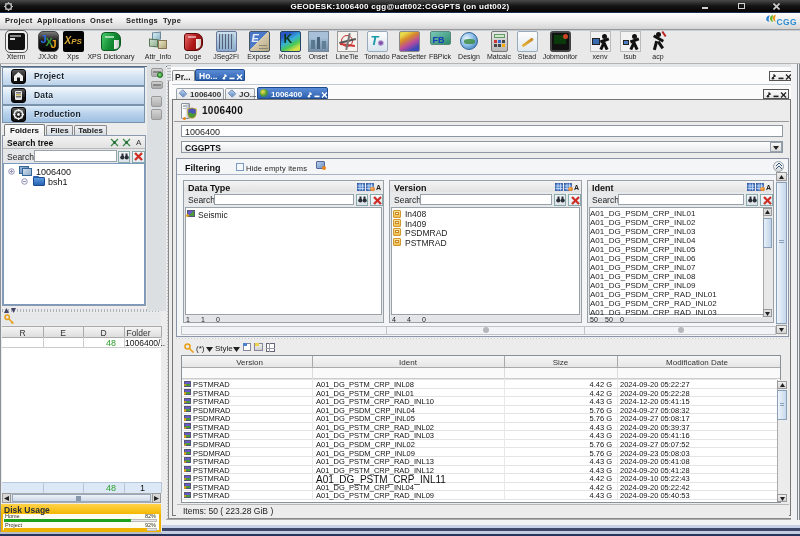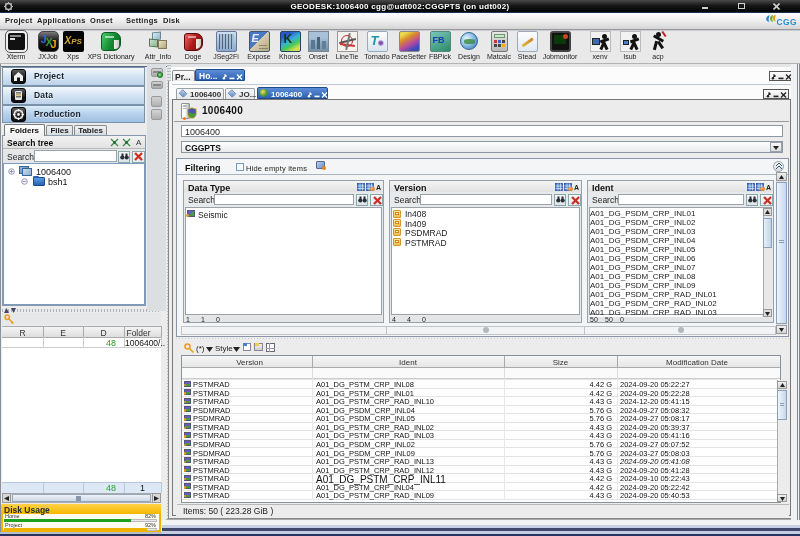--- a/index.html
+++ b/index.html
@@ -28,21 +28,21 @@
     <g stroke="#d0d0d0" stroke-width="1.6">
       <line x1="0.5" y1="0.5" x2="6.5" y2="6.5"></line>
       <line x1="6.5" y1="0.5" x2="0.5" y2="6.5"></line>
     </g>
   </svg>
 <div class="a" style="left:0;top:13px;width:800px;height:17px;background:linear-gradient(#ffffff,#ececec 55%,#d4d4d4);border-bottom:1px solid #9a9a9a;"></div>
 <div class="a" style="left:5px;top:16px;font-size:7.5px;letter-spacing:0.3px;font-weight:bold;color:#1b1b1b;">Project</div>
 <div class="a" style="left:37px;top:16px;font-size:7.5px;letter-spacing:0.3px;font-weight:bold;color:#1b1b1b;">Applications</div>
 <div class="a" style="left:90px;top:16px;font-size:7.5px;letter-spacing:0.3px;font-weight:bold;color:#1b1b1b;">Onset</div>
 <div class="a" style="left:126px;top:16px;font-size:7.5px;letter-spacing:0.3px;font-weight:bold;color:#1b1b1b;">Settings</div>
-<div class="a" style="left:163px;top:16px;font-size:7.5px;letter-spacing:0.3px;font-weight:bold;color:#1b1b1b;">Disk</div>
+<div class="a" style="left:163px;top:16px;font-size:7.5px;letter-spacing:0.3px;font-weight:bold;color:#1b1b1b;">Type</div>
 <svg class="a" style="left:765px;top:13.5px;" width="33" height="13" viewBox="0 0 33 13">
     <path d="M6.5 2.2 C4.2 1.4 2.2 2.2 1.4 3.8 C0.8 5.2 1.6 6.8 3.2 7.6 C2.8 6.2 3.4 4.6 4.8 3.6 Z" fill="#2a7fd0" transform="rotate(-30 4 5)"></path>
     <path d="M7.8 0.8 C5.8 1.6 4.6 3.4 5 5.2 C5.3 6.8 6.8 7.8 8.4 7.8 C7.2 6.6 6.9 4.8 7.8 3.2 Z" fill="#6ab82a"></path>
     <path d="M10.8 0.4 C8.8 1 7.6 2.6 7.8 4.4 C8 6 9.2 7.2 10.8 7.4 C9.8 6.2 9.6 4.4 10.4 2.8 Z" fill="#f0941e"></path>
     <text x="11.5" y="10.5" font-family="Liberation Sans,sans-serif" font-size="8.5" letter-spacing="0.4" font-weight="bold" fill="#2a8cd0">CGG</text>
   </svg>
 <div class="a" style="left:0;top:31px;width:800px;height:33px;background:#e9e9e9;border-bottom:1px solid #b4b4b4;"></div>
 <div class="a" style="left:5.5px;top:31px;width:21px;height:21px;">
     <div style="position:absolute;inset:0;background:#111;border:2px solid #f0f0f0;outline:1px solid #555;border-radius:4px;">
       <div style="position:absolute;left:2px;top:2px;width:11px;height:2px;background:#888;"></div>
@@ -125,21 +125,21 @@
     <div style="position:absolute;inset:0;background:linear-gradient(#fdfdfd,#d8e4ee);border:1px solid #9ab;border-radius:2px;">
       <span style="position:absolute;left:3px;top:1px;font-size:13px;font-weight:bold;color:#1a9aa8;font-style:italic;">T</span>
       <span style="position:absolute;left:10px;top:7px;font-size:8px;color:#7a4aa8;">✺</span>
     </div>
   </div>
 <div class="a" style="left:337.0px;top:53px;width:80px;text-align:center;font-size:7px;color:#222;white-space:nowrap;">Tornado</div>
 <div class="a" style="left:398.5px;top:31px;width:21px;height:21px;">
     <div style="position:absolute;inset:0;background:linear-gradient(150deg,#e8d84a 15%,#d88a2a 35%,#b84aa0 60%,#3a4ab8 85%);border:1px solid #888;border-radius:2px;"></div>
   </div>
 <div class="a" style="left:369.0px;top:53px;width:80px;text-align:center;font-size:7px;color:#222;white-space:nowrap;">PaceSetter</div>
-<div class="a" style="left:429.5px;top:31px;width:21px;height:21px;">
+<div class="a" style="left:429.5px;top:31px;width:21px;height:14px;">
     <div style="position:absolute;inset:0;background:linear-gradient(150deg,#7ac8b8,#2a8a6a);border:1px solid #587;border-radius:2px;">
       <span style="position:absolute;left:2px;top:3px;font-size:9px;font-weight:bold;color:#1a3ab8;">FB</span>
     </div>
   </div>
 <div class="a" style="left:400.0px;top:53px;width:80px;text-align:center;font-size:7px;color:#222;white-space:nowrap;">FBPick</div>
 <div class="a" style="left:458.5px;top:31px;width:21px;height:21px;">
     <div style="position:absolute;left:1px;top:1px;width:18px;height:18px;border-radius:50%;background:radial-gradient(circle at 35% 35%,#e8f4fc,#8ec0e8 45%,#2a6ab0);border:1px solid #369;">
       <div style="position:absolute;left:3px;top:6px;width:11px;height:5px;background:#3a8a3a;border-radius:40%;opacity:.8;"></div>
     </div>
   </div>
@@ -714,27 +714,27 @@
 <div class="a" style="left:183.5px;top:443.65px;width:2.5px;height:2.5px;background:#e8a01a;border-radius:50%;"></div>
 <div class="a" style="left:193px;top:439.95px;font-size:7.5px;color:#111;">PSDMRAD</div>
 <div class="a" style="left:316px;top:439.95px;font-size:7.5px;color:#111;">A01_DG_PSDM_CRP_INL02</div>
 <div class="a" style="left:552px;top:439.95px;width:60px;text-align:right;font-size:7.5px;color:#111;">5.76 G</div>
 <div class="a" style="left:620px;top:439.95px;font-size:7.5px;color:#111;">2024-09-27 05:07:52</div>
 <div class="a" style="left:184px;top:448.90px;width:7px;height:6px;background:linear-gradient(#6a5ac8 50%,#4a9a3a 50%);border:0.5px solid #557;"></div>
 <div class="a" style="left:183.5px;top:452.20px;width:2.5px;height:2.5px;background:#e8a01a;border-radius:50%;"></div>
 <div class="a" style="left:193px;top:448.50px;font-size:7.5px;color:#111;">PSDMRAD</div>
 <div class="a" style="left:316px;top:448.50px;font-size:7.5px;color:#111;">A01_DG_PSDM_CRP_INL09</div>
 <div class="a" style="left:552px;top:448.50px;width:60px;text-align:right;font-size:7.5px;color:#111;">5.76 G</div>
-<div class="a" style="left:620px;top:448.50px;font-size:7.5px;color:#111;">2024-03-27 05:08:03</div>
+<div class="a" style="left:620px;top:448.50px;font-size:7.5px;color:#111;">2024-09-23 05:08:03</div>
 <div class="a" style="left:184px;top:457.45px;width:7px;height:6px;background:linear-gradient(#6a5ac8 50%,#4a9a3a 50%);border:0.5px solid #557;"></div>
 <div class="a" style="left:183.5px;top:460.75px;width:2.5px;height:2.5px;background:#e8a01a;border-radius:50%;"></div>
 <div class="a" style="left:193px;top:457.05px;font-size:7.5px;color:#111;">PSTMRAD</div>
 <div class="a" style="left:316px;top:457.05px;font-size:7.5px;color:#111;">A01_DG_PSTM_CRP_RAD_INL13</div>
 <div class="a" style="left:552px;top:457.05px;width:60px;text-align:right;font-size:7.5px;color:#111;">4.43 G</div>
-<div class="a" style="left:620px;top:457.05px;font-size:7.5px;color:#111;font-style:italic;">2024-09-20 05:41:08</div>
+<div class="a" style="left:620px;top:457.05px;font-size:7.5px;color:#111;">2024-09-20 05:41:08</div>
 <div class="a" style="left:184px;top:466.00px;width:7px;height:6px;background:linear-gradient(#6a5ac8 50%,#4a9a3a 50%);border:0.5px solid #557;"></div>
 <div class="a" style="left:183.5px;top:469.30px;width:2.5px;height:2.5px;background:#e8a01a;border-radius:50%;"></div>
 <div class="a" style="left:193px;top:465.60px;font-size:7.5px;color:#111;">PSTMRAD</div>
 <div class="a" style="left:316px;top:465.60px;font-size:7.5px;color:#111;">A01_DG_PSTM_CRP_RAD_INL12</div>
 <div class="a" style="left:552px;top:465.60px;width:60px;text-align:right;font-size:7.5px;color:#111;">4.43 G</div>
 <div class="a" style="left:620px;top:465.60px;font-size:7.5px;color:#111;">2024-09-20 05:41:28</div>
 <div class="a" style="left:184px;top:474.55px;width:7px;height:6px;background:linear-gradient(#6a5ac8 50%,#4a9a3a 50%);border:0.5px solid #557;"></div>
 <div class="a" style="left:183.5px;top:477.85px;width:2.5px;height:2.5px;background:#e8a01a;border-radius:50%;"></div>
 <div class="a" style="left:193px;top:474.15px;font-size:7.5px;color:#111;">PSTMRAD</div>
 <div class="a" style="left:316px;top:474.15px;font-size:10px;color:#111;">A01_DG_PSTM_CRP_INL11</div>

